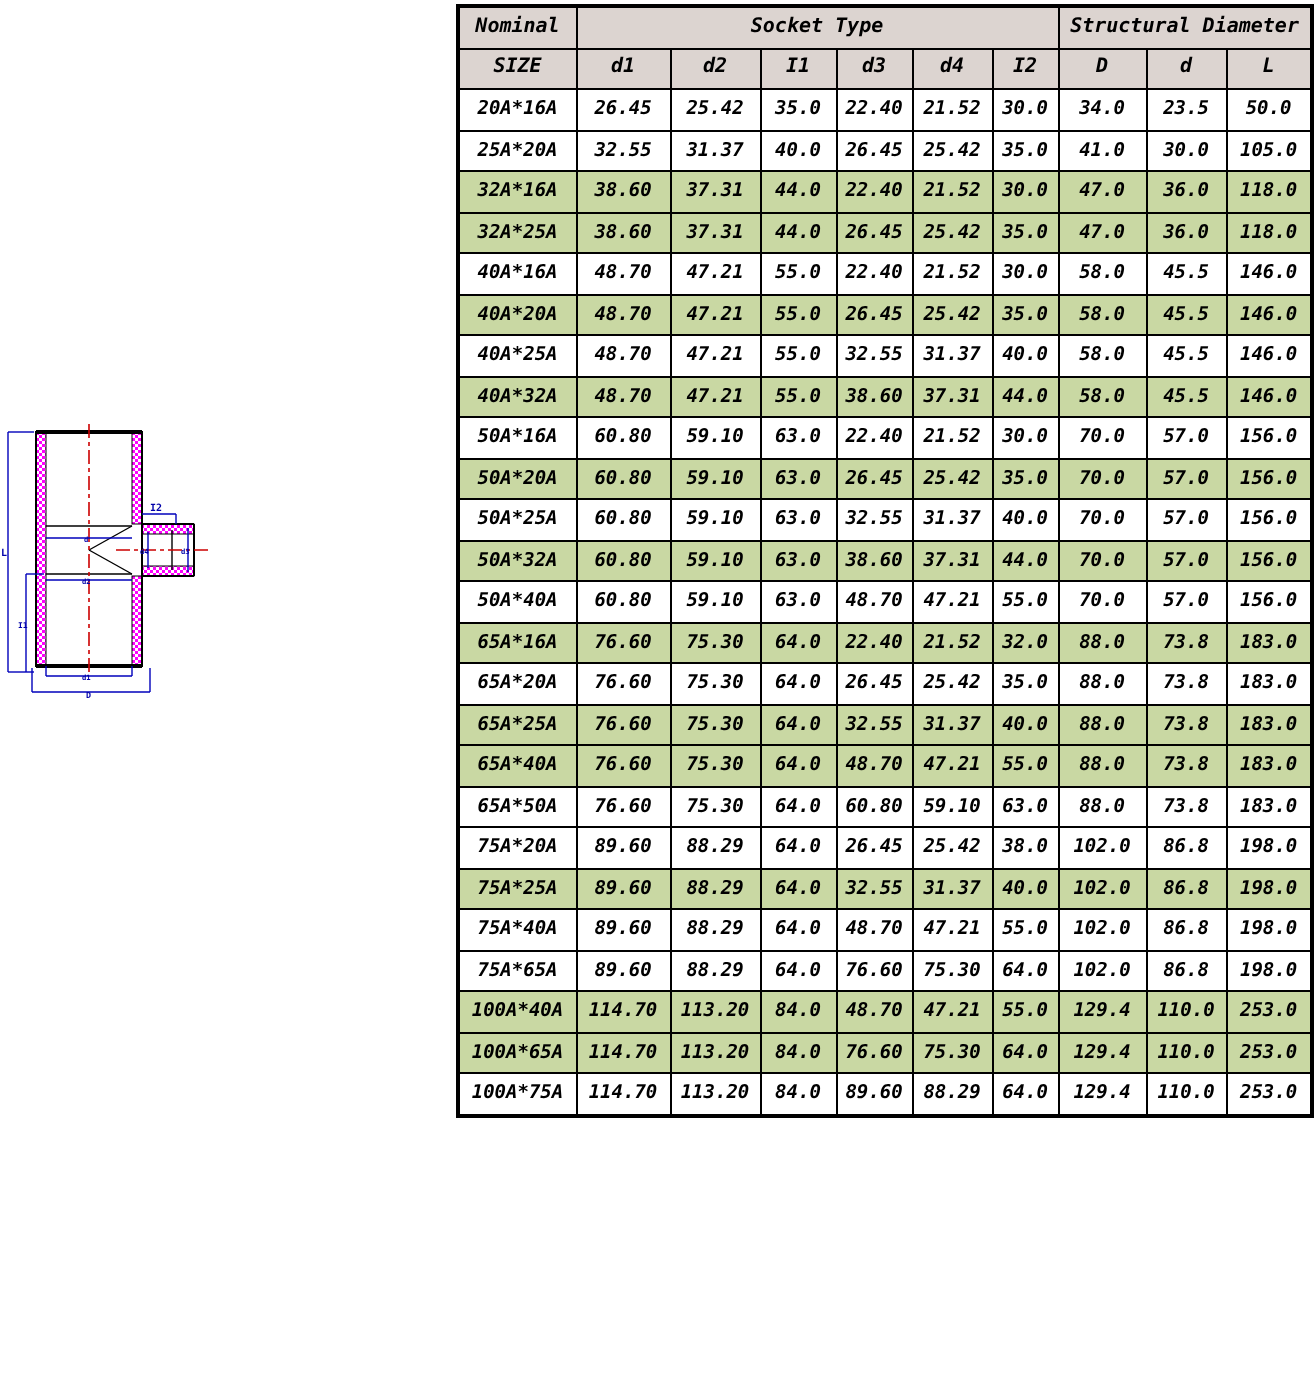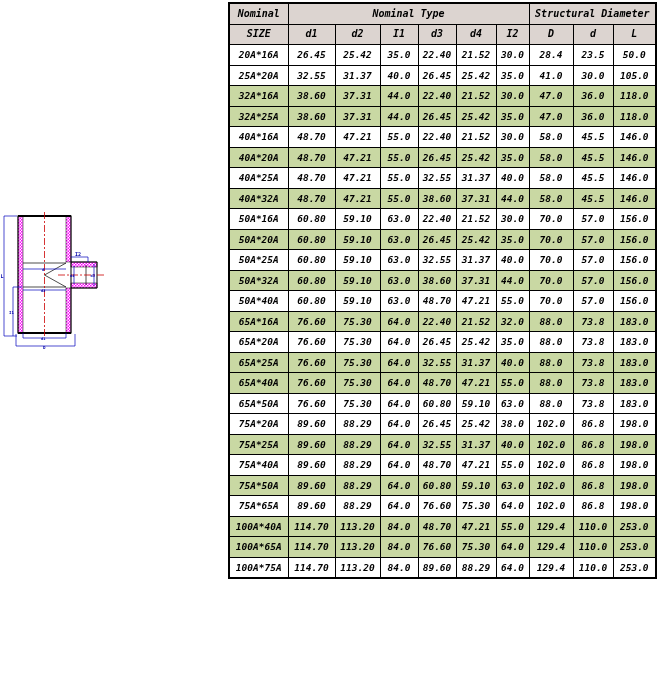--- a/index.html
+++ b/index.html
@@ -128,21 +128,21 @@
         <col style="width:38px">
         <col style="width:40px">
       <col style="width:33px">
         <col style="width:44px">
         <col style="width:40px">
       <col style="width:43px">
     </colgroup>
     <thead>
       <tr>
         <th>Nominal</th>
-        <th colspan="6">Nominal Type</th>
+        <th colspan="6">Socket Type</th>
         <th colspan="3">Structural Diameter</th>
       </tr>
       <tr>
         <th>SIZE</th>
         <th>d1</th>
         <th>d2</th>
         <th>I1</th>
         <th>d3</th>
         <th>d4</th>
         <th>I2</th>
@@ -153,21 +153,21 @@
     </thead>
     <tbody>
         <tr class="plain">
           <td>20A*16A</td>
           <td>26.45</td>
           <td>25.42</td>
           <td>35.0</td>
           <td>22.40</td>
           <td>21.52</td>
           <td>30.0</td>
-          <td>28.4</td>
+          <td>34.0</td>
           <td>23.5</td>
           <td>50.0</td>
         </tr>
         <tr class="plain">
           <td>25A*20A</td>
           <td>32.55</td>
           <td>31.37</td>
           <td>40.0</td>
           <td>26.45</td>
           <td>25.42</td>
@@ -397,32 +397,20 @@
           <td>89.60</td>
           <td>88.29</td>
           <td>64.0</td>
           <td>48.70</td>
           <td>47.21</td>
           <td>55.0</td>
           <td>102.0</td>
           <td>86.8</td>
           <td>198.0</td>
         </tr>
-        <tr class="shaded">
-          <td>75A*50A</td>
-          <td>89.60</td>
-          <td>88.29</td>
-          <td>64.0</td>
-          <td>60.80</td>
-          <td>59.10</td>
-          <td>63.0</td>
-          <td>102.0</td>
-          <td>86.8</td>
-          <td>198.0</td>
-        </tr>
         <tr class="plain">
           <td>75A*65A</td>
           <td>89.60</td>
           <td>88.29</td>
           <td>64.0</td>
           <td>76.60</td>
           <td>75.30</td>
           <td>64.0</td>
           <td>102.0</td>
           <td>86.8</td>

